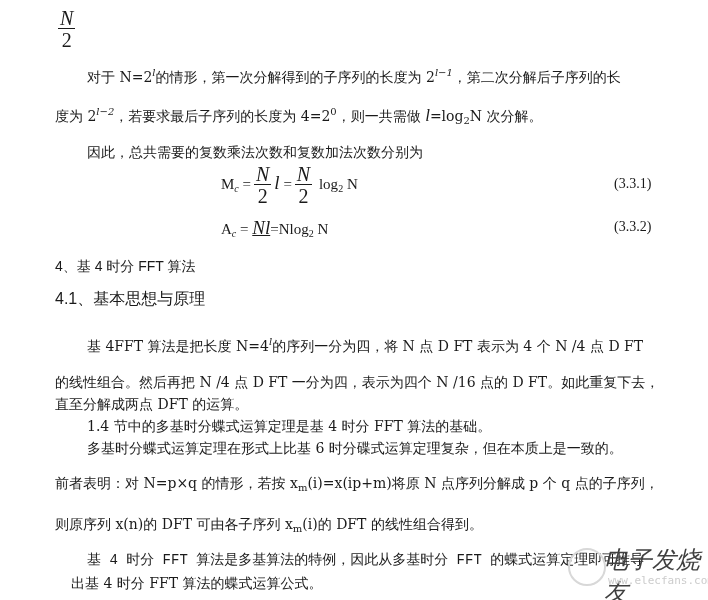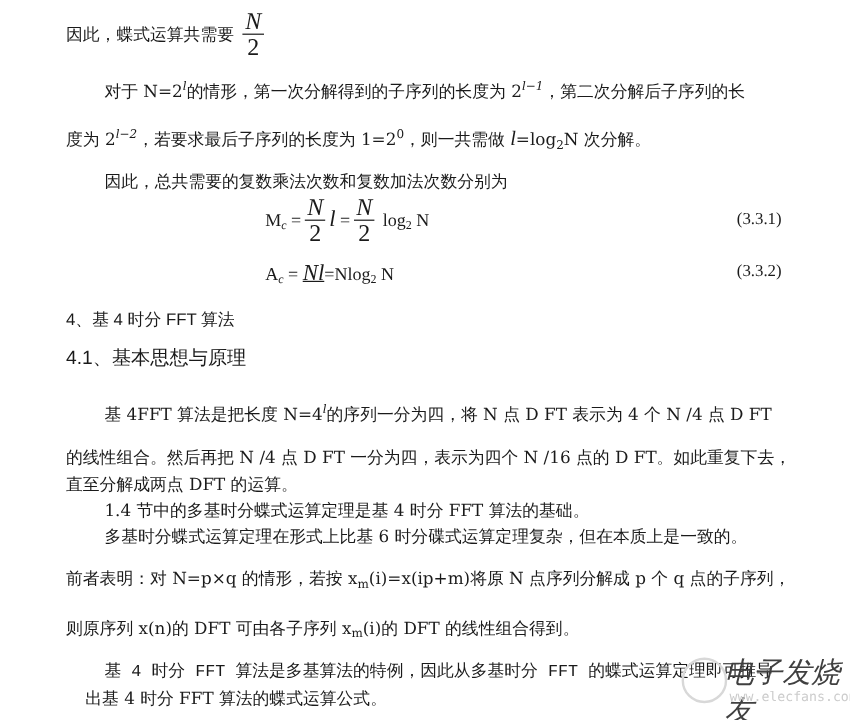--- a/index.html
+++ b/index.html
@@ -25,32 +25,31 @@
   .wm-logo { position:absolute; left:8px; top:8px; width:34px; height:34px; border:2px solid #d8d8d8; border-radius:50%; }
   .wm-title { position:absolute; left:44px; top:4px; font-size:24px; font-style:italic; color:#404040; font-family:"DejaVu Serif", serif; }
   .wm-url { position:absolute; left:48px; top:34px; font-size:11px; color:#cccccc; font-family:"DejaVu Sans Mono", monospace; }
 </style>
 </head>
 <body>
 
 <div>
 
   <div class="line" style="left:55px; top:8px;">
-    <span>因此，蝶式运算共需要</span>
     <span class="frac">
       <span class="num">N</span>
       <span class="den">2</span>
     </span>
   </div>
 
   <div class="line" style="left:87px; top:68px;">
     <span>对于 N=2</span><sup class="it">l</sup><span>的情形，第一次分解得到的子序列的长度为 2</span><sup class="it">l−1</sup><span>，第二次分解后子序列的长</span>
   </div>
   <div class="line" style="left:55px; top:107px;">
-    <span>度为 2</span><sup class="it">l−2</sup><span>，若要求最后子序列的长度为 1=2</span><sup>0</sup><span>，则一共需做</span>
+    <span>度为 2</span><sup class="it">l−2</sup><span>，若要求最后子序列的长度为 4=2</span><sup>0</sup><span>，则一共需做</span>
     <span class="it serif" style="font-size:17px;">l</span><span>=log</span><sub>2</sub><span>N 次分解。</span>
   </div>
 
   <div class="line" style="left:87px; top:143px;">
     <span>因此，总共需要的复数乘法次数和复数加法次数分别为</span>
   </div>
 
   <div class="line serif" style="left:221px; top:160px; font-size:15px; line-height:46px;">
     <span>M</span><sub class="it">c</sub>
     <span>=</span><span class="frac"><span class="num">N</span><span class="den">2</span></span><span class="it" style="font-size:19px;">l</span>

